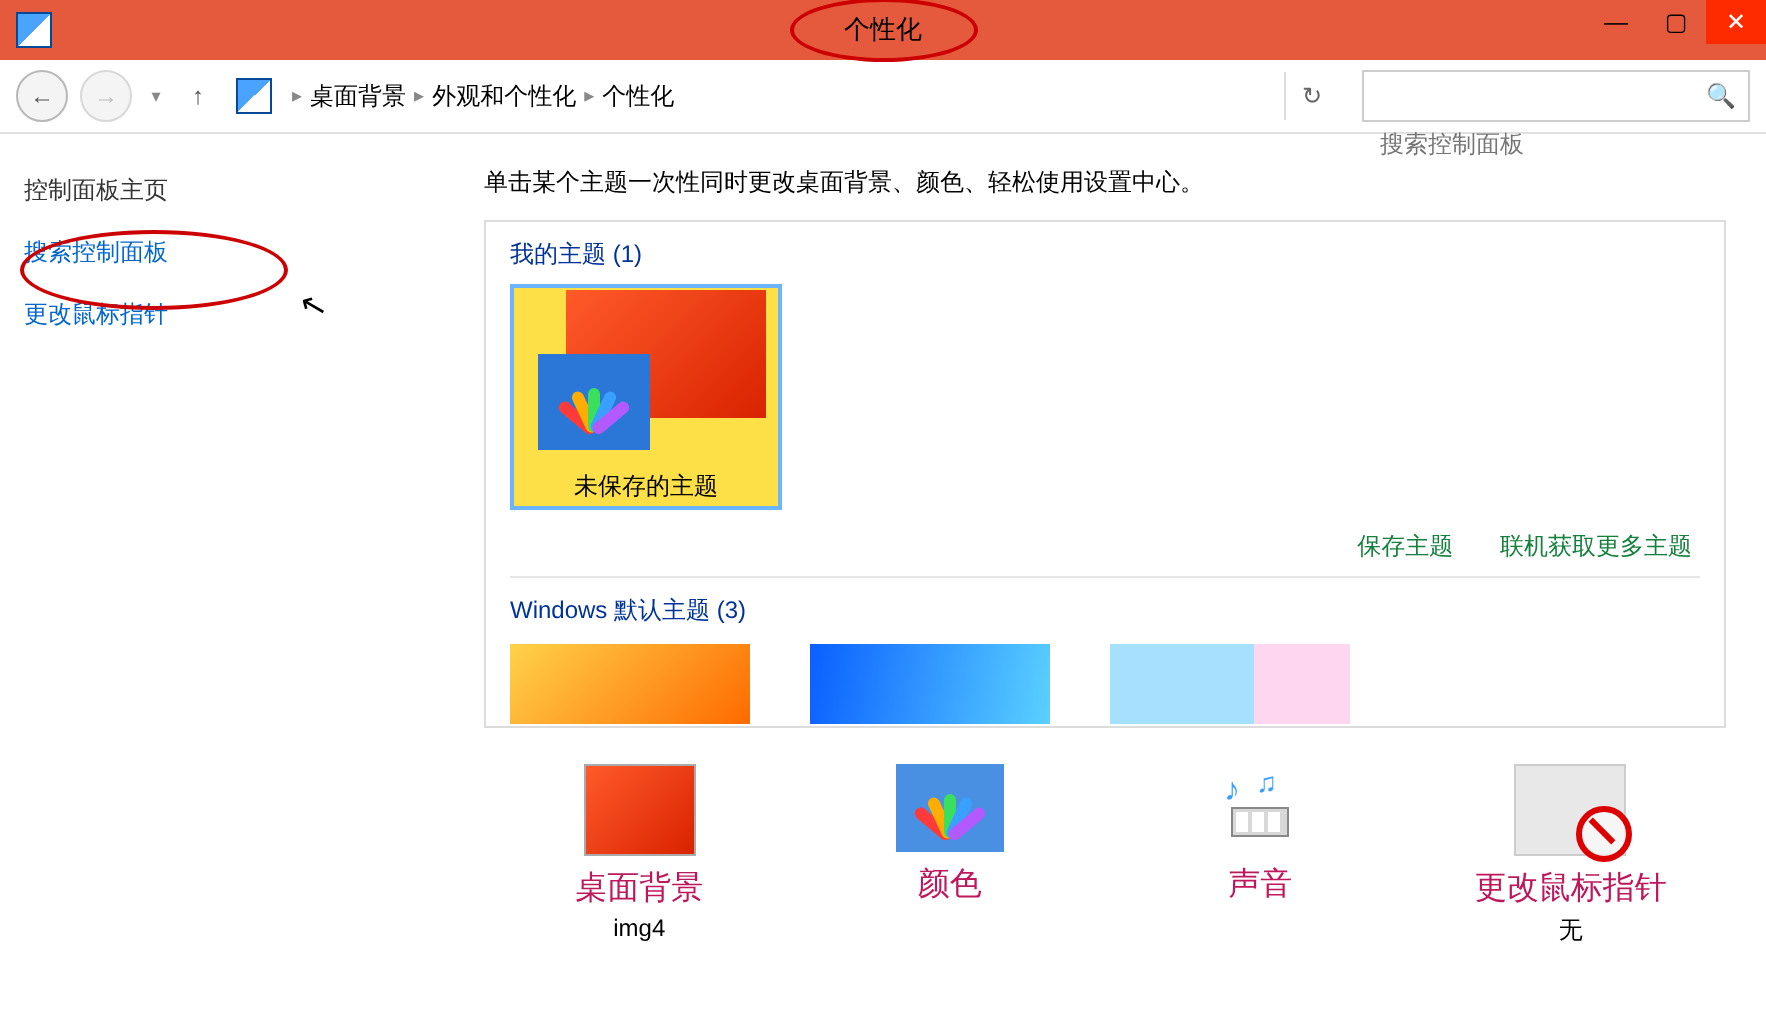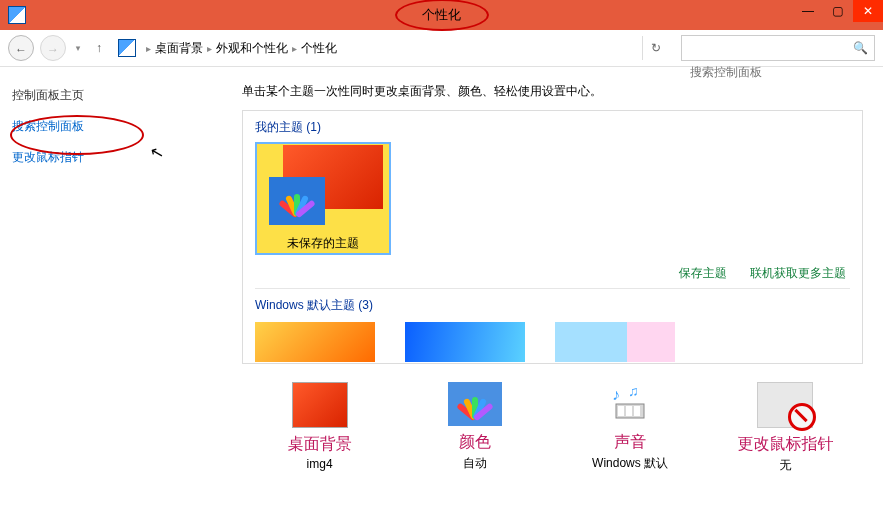--- a/index.html
+++ b/index.html
@@ -476,35 +476,33 @@
         <div class="bicon color">
           <div class="fan">
               <span></span>
               <span></span>
               <span></span>
               <span></span>
               <span></span>
             </div>
         </div>
         <div class="blink">颜色</div>
-        <div class="bval">自动</div>
       </div>
       <div class="bitem">
         <div class="bicon sound">
           <svg viewBox="0 0 44 44">
             <text x="4" y="18" font-size="16" fill="#3aa0ff">♪</text>
             <text x="20" y="14" font-size="14" fill="#3aa0ff">♫</text>
             <rect x="8" y="22" width="28" height="14" fill="#d8d8d8" stroke="#888"></rect>
             <rect x="10" y="24" width="6" height="10" fill="#fff"></rect>
             <rect x="18" y="24" width="6" height="10" fill="#fff"></rect>
             <rect x="26" y="24" width="6" height="10" fill="#fff"></rect>
           </svg>
         </div>
         <div class="blink">声音</div>
-        <div class="bval">Windows 默认</div>
       </div>
       <div class="bitem">
         <div class="bicon saver">
             <div class="no"></div>
           </div>
         <div class="blink">更改鼠标指针</div>
         <div class="bval">无</div>
       </div>
     </div>
   </div>

